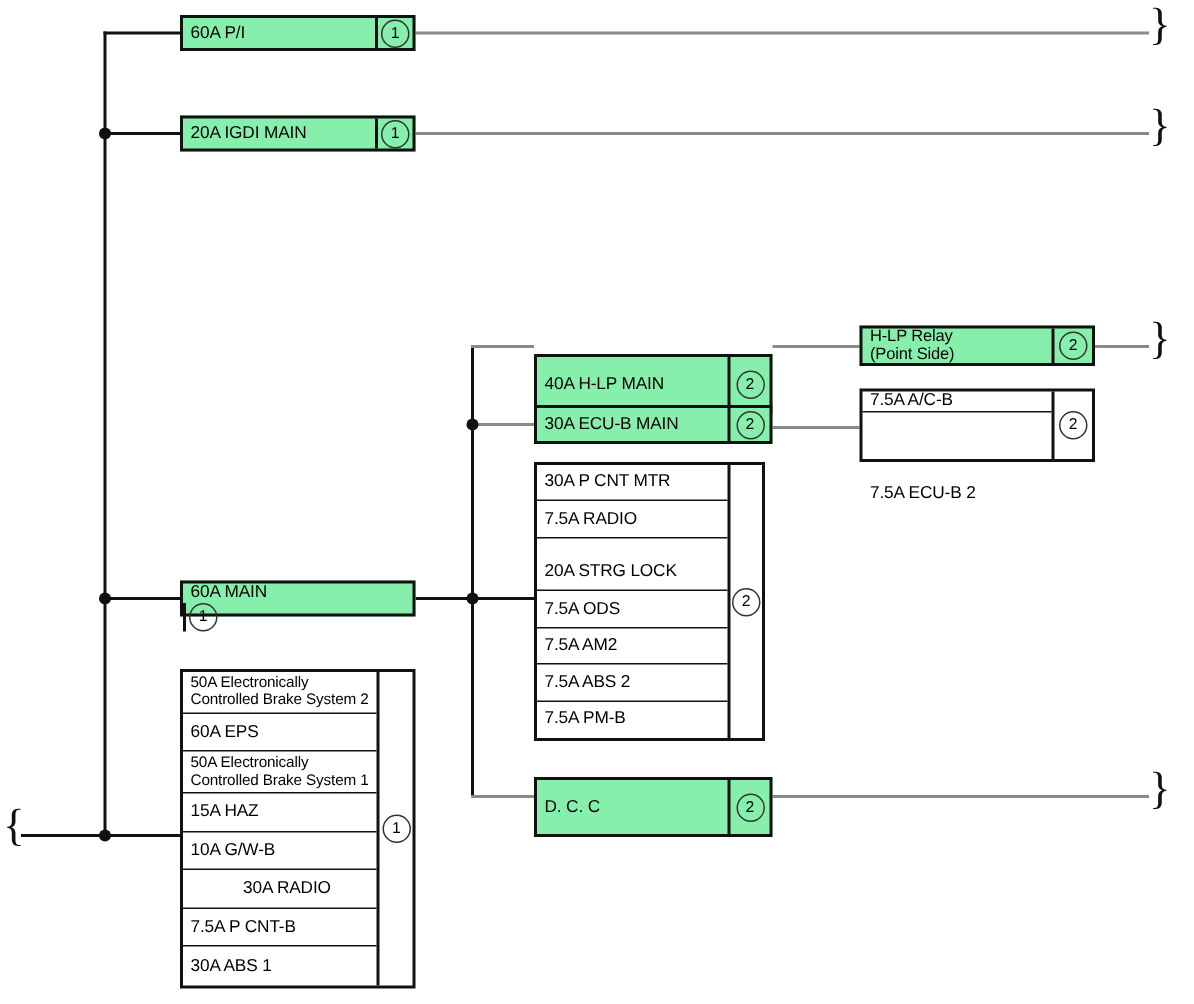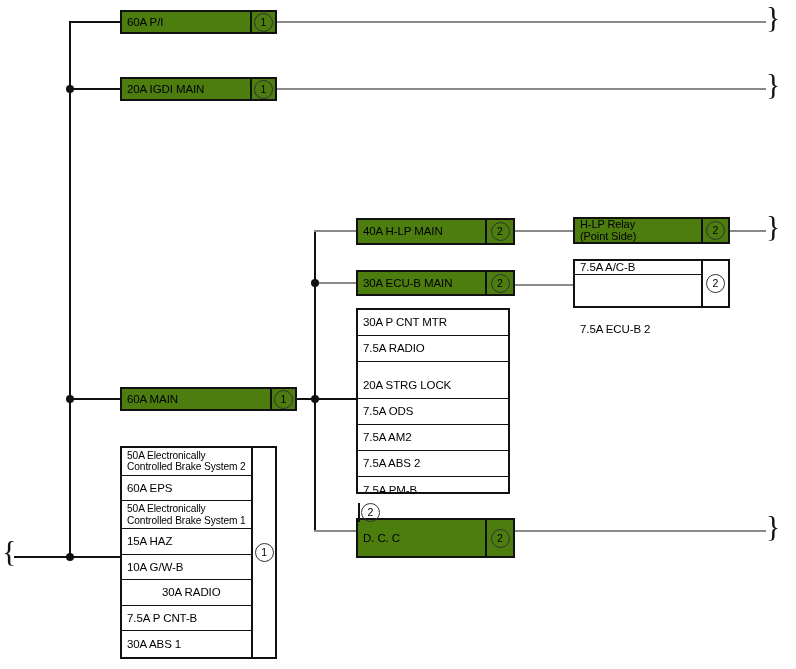--- a/index.html
+++ b/index.html
@@ -8,21 +8,21 @@
     width:796px;height:669px;
     background:#ffffff;
     font-family:"Liberation Sans","DejaVu Sans",sans-serif;
     overflow:hidden;
   }
   
   .box{
     position:absolute;
     box-sizing:border-box;
     border:2px solid #111;
-    background:#4d7c0f;
+    background:#86efac;
     display:flex;
     align-items:stretch;
   }
   .box .label{
     flex:1 1 auto;
     box-sizing:border-box;
     display:flex;
     align-items:center;
     padding:0 5px;
     font-size:11.5px;
@@ -145,28 +145,28 @@
     </div>
   </div>
 
   <div class="box" style="left:120px;top:77px;width:157px;height:24px;">
     <div class="label">20A IGDI MAIN</div>
     <div class="numcell" style="width:25px;">
       <span class="circnum">1</span>
     </div>
   </div>
 
-  <div class="box" style="left:120px;top:387px;width:177px;height:24px;">
+  <div class="box" style="left:120px;top:387px;width:157px;height:24px;flex-direction:column;">
     <div class="label">60A MAIN</div>
     <div class="numcell" style="width:25px;">
       <span class="circnum">1</span>
     </div>
   </div>
 
-  <div class="box" style="left:356px;top:218px;width:159px;height:27px;">
+  <div class="box" style="left:356px;top:236px;width:159px;height:40px;">
     <div class="label">40A H-LP MAIN</div>
     <div class="numcell" style="width:28px;">
       <span class="circnum">2</span>
     </div>
   </div>
 
   <div class="box" style="left:356px;top:270px;width:159px;height:26px;">
     <div class="label">30A ECU-B MAIN</div>
     <div class="numcell" style="width:28px;">
       <span class="circnum">2</span>
@@ -191,21 +191,21 @@
   <div class="group" style="left:573px;top:259px;width:157px;height:49px;">
     <div class="rows">
       <div class="row" style="height:23px;">7.5A A/C-B</div>
       <div class="row" style="height:23px;margin-top:48px;">7.5A ECU-B 2</div>
     </div>
     <div class="numcell" style="width:27px;">
       <span class="circnum">2</span>
     </div>
   </div>
 
-  <div class="group" style="left:356px;top:308px;width:154px;height:186px;flex-direction:column;">
+  <div class="group" style="left:356px;top:308px;width:154px;height:186px;">
     <div class="rows">
       <div class="row" style="height:26px;">30A P CNT MTR</div>
       <div class="row" style="height:26px;">7.5A RADIO</div>
       <div class="row" style="height:26px;margin-top:11px;">20A STRG LOCK</div>
       <div class="row" style="height:26px;">7.5A ODS</div>
       <div class="row" style="height:26px;">7.5A AM2</div>
       <div class="row" style="height:26px;">7.5A ABS 2</div>
       <div class="row" style="height:26px;">7.5A PM-B</div>
     </div>
     <div class="numcell" style="width:23px;">

